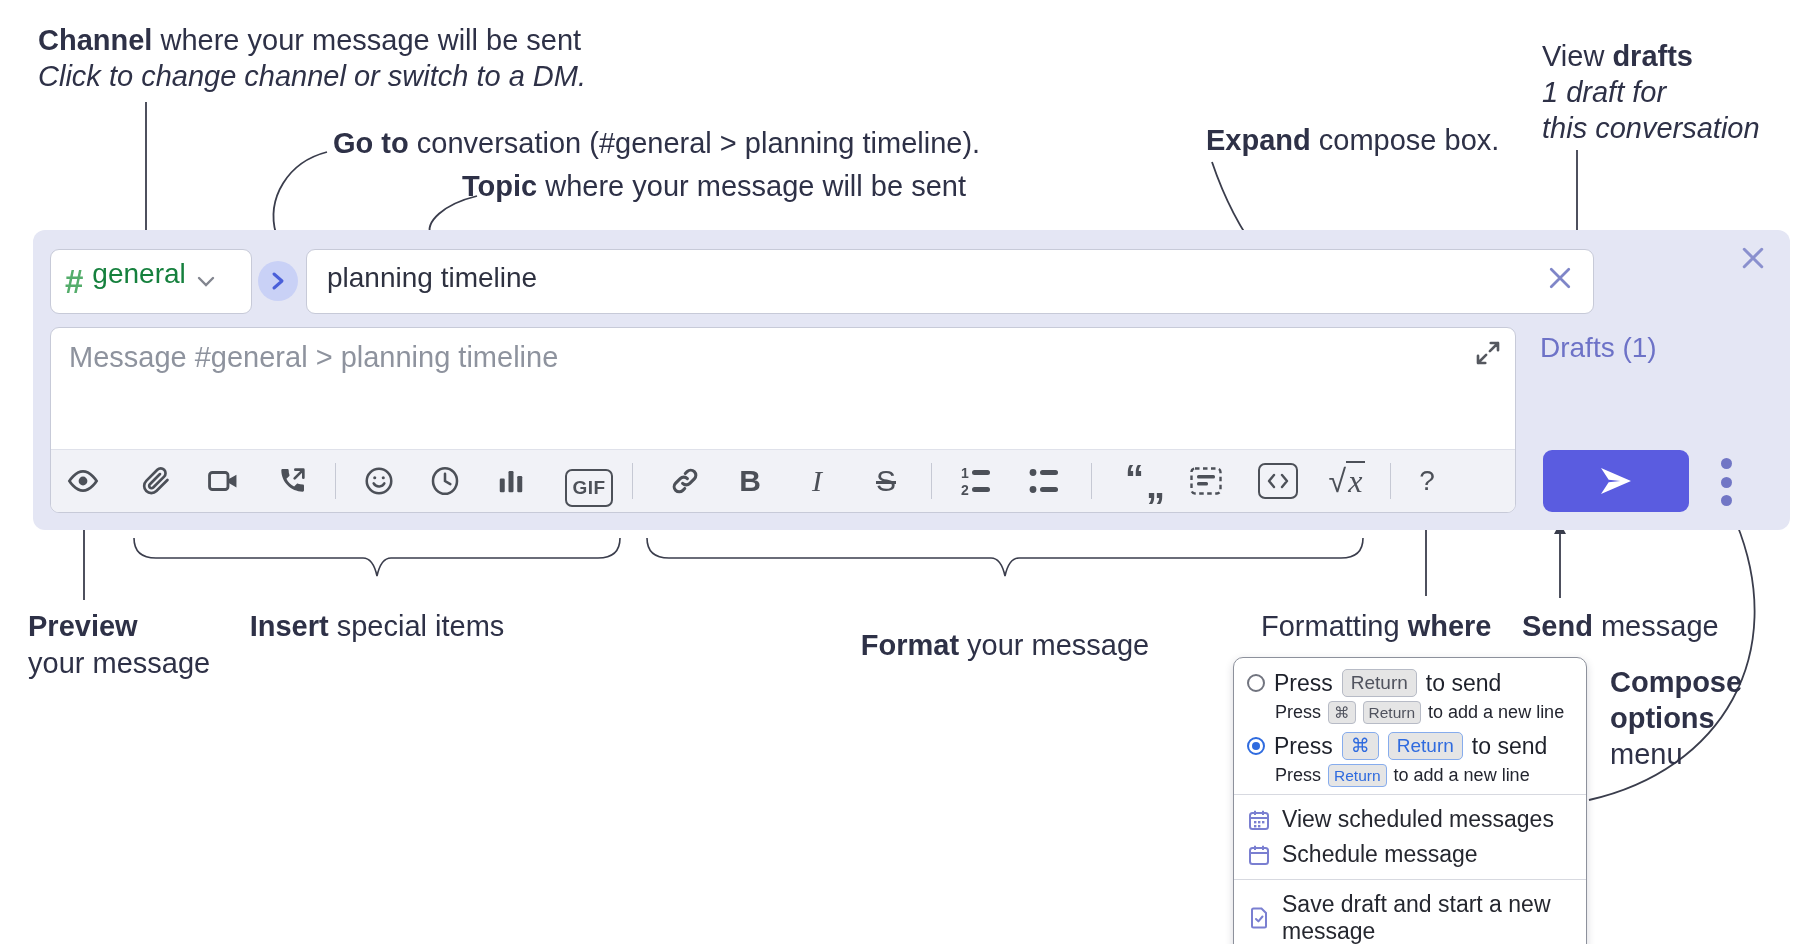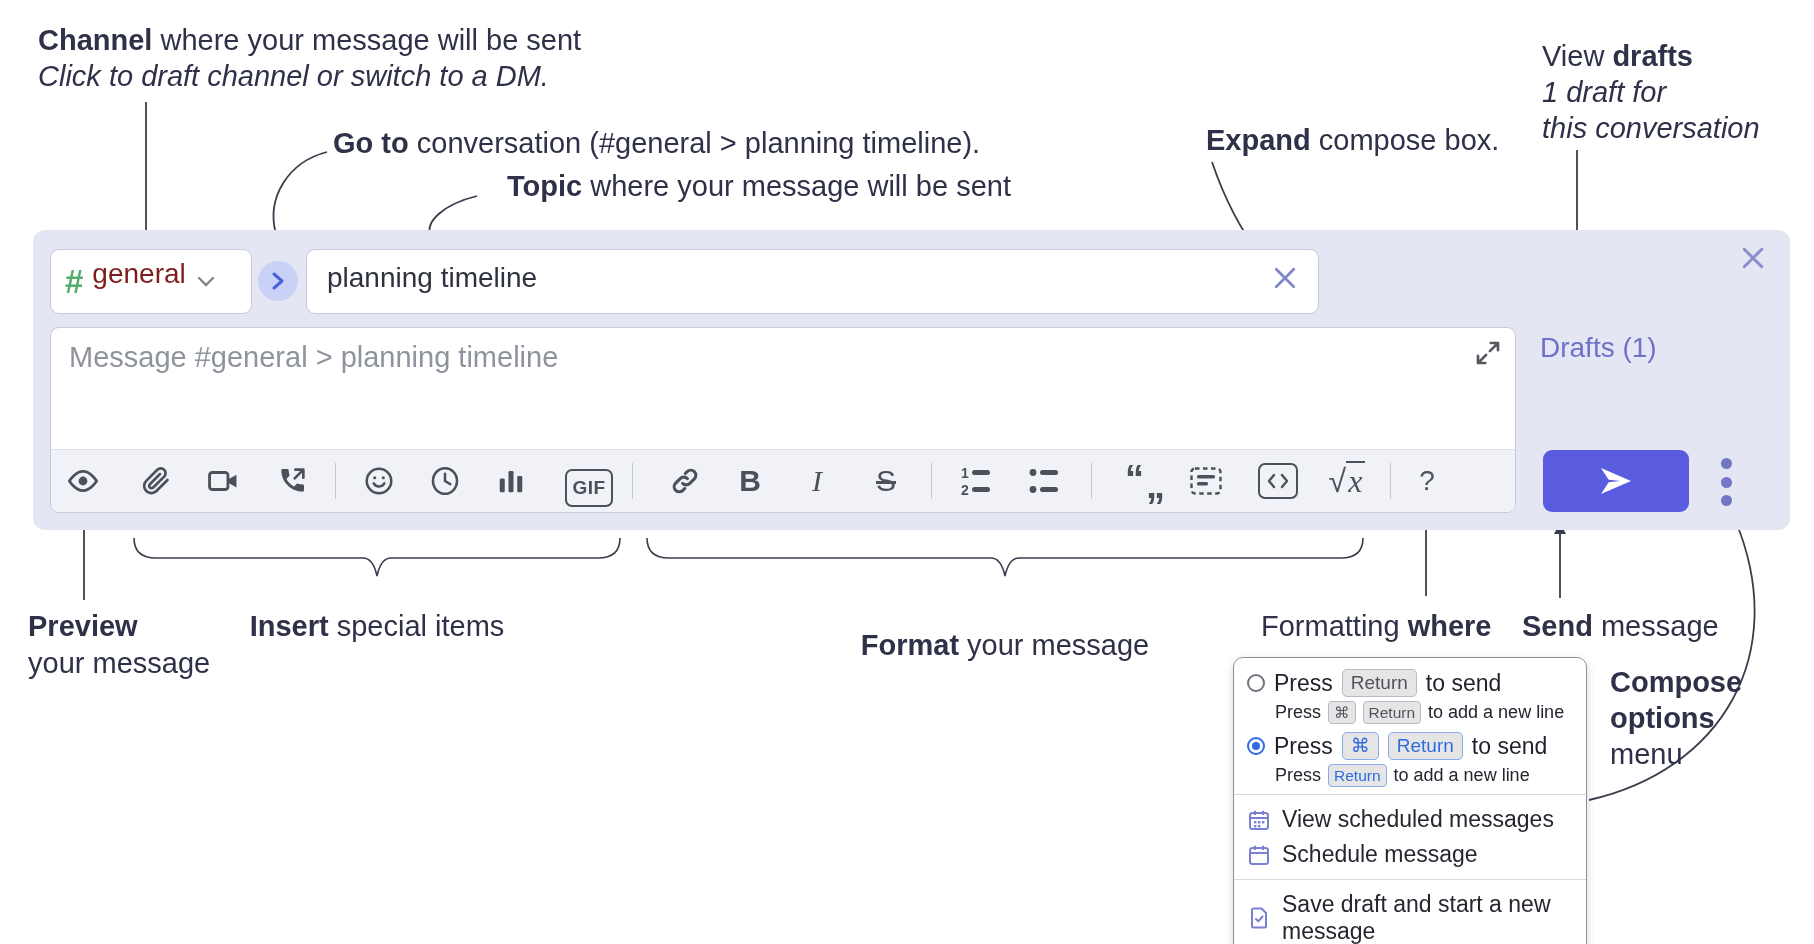--- a/index.html
+++ b/index.html
@@ -10,24 +10,24 @@
   .ann{font-size:29px;line-height:36px;color:#2e3147;white-space:nowrap;}
   .b{font-weight:700;}
   .i{font-style:italic;}
   .ctr{transform:translateX(-50%);}
   
   #compose{left:33px;top:230px;width:1757px;height:300px;background:#e4e6f4;
     border-radius:12px;}
   .whitebox{position:absolute;background:#fff;border:1px solid #c7cad8;border-radius:9px;box-sizing:border-box;}
   #channel-box{left:17px;top:19px;width:202px;height:65px;display:flex;align-items:center;padding:0 12px 0 14px;}
   #hash{color:#54ad6b;font-size:33px;font-weight:700;line-height:1;}
-  #channel-name{font-size:28px;color:#7f1d1d;margin:0 10px 16px 9px;}
+  #channel-name{font-size:28px;color:#15803d;margin:0 10px 16px 9px;}
   #goto-circle{left:225px;top:31px;width:40px;height:40px;border-radius:50%;background:#c9d1f6;
     display:flex;align-items:center;justify-content:center;}
-  #topic-box{left:273px;top:19px;width:1013px;height:65px;display:flex;align-items:center;padding:0 18px 8px 20px;}
+  #topic-box{left:273px;top:19px;width:1288px;height:65px;display:flex;align-items:center;padding:0 18px 8px 20px;}
   #topic-text{font-size:28px;color:#2e3140;flex:1;}
   #msg-box{left:17px;top:97px;width:1466px;height:186px;}
   #msg-placeholder{position:absolute;left:18px;top:13px;font-size:29px;color:#8e939e;}
   #expand-btn{position:absolute;right:12px;top:10px;width:30px;height:30px;color:#55585f;}
   #fmt-toolbar{position:absolute;left:0;right:0;bottom:0;height:62px;background:#f1f2f7;
     border-top:1px solid #dfe1ea;border-radius:0 0 8px 8px;}
   .ti{position:absolute;top:50%;transform:translateY(-50%);width:34px;height:34px;display:flex;
     align-items:center;justify-content:center;color:#4c5058;}
   .tdiv{position:absolute;top:13px;width:1px;height:36px;background:#c6c9d4;}
   .glyph{font-size:30px;line-height:1;color:#4c5058;}
@@ -88,28 +88,28 @@
       <path d="M426,235 L438,235 L432,246 Z"></path>
       <path d="M1571,307 L1583,307 L1577,318 Z"></path>
       <path d="M1445,343 L1445,356 L1457,350 Z"></path>
       <path d="M1554,534 L1566,534 L1560,523 Z"></path>
       <path d="M1729,525 L1743,523 L1734,511 Z"></path>
     </g>
   </svg>
 
   <div class="abs ann" style="left:38px;top:22px;">
     <div><span class="b">Channel</span><span> where your message will be sent</span></div>
-    <div class="i">Click to draft channel or switch to a DM.</div>
+    <div class="i">Click to change channel or switch to a DM.</div>
   </div>
 
   <div class="abs ann" style="left:333px;top:125px;">
     <span class="b">Go to</span><span> conversation (#general &gt; planning timeline).</span>
   </div>
 
-  <div class="abs ann" style="left:507px;top:168px;">
+  <div class="abs ann" style="left:462px;top:168px;">
     <span class="b">Topic</span><span> where your message will be sent</span>
   </div>
 
   <div class="abs ann" style="left:1206px;top:122px;">
     <span class="b">Expand</span><span> compose box.</span>
   </div>
 
   <div class="abs ann" style="left:1542px;top:38px;">
     <div><span>View </span><span class="b">drafts</span></div>
     <div class="i">1 draft for</div>

